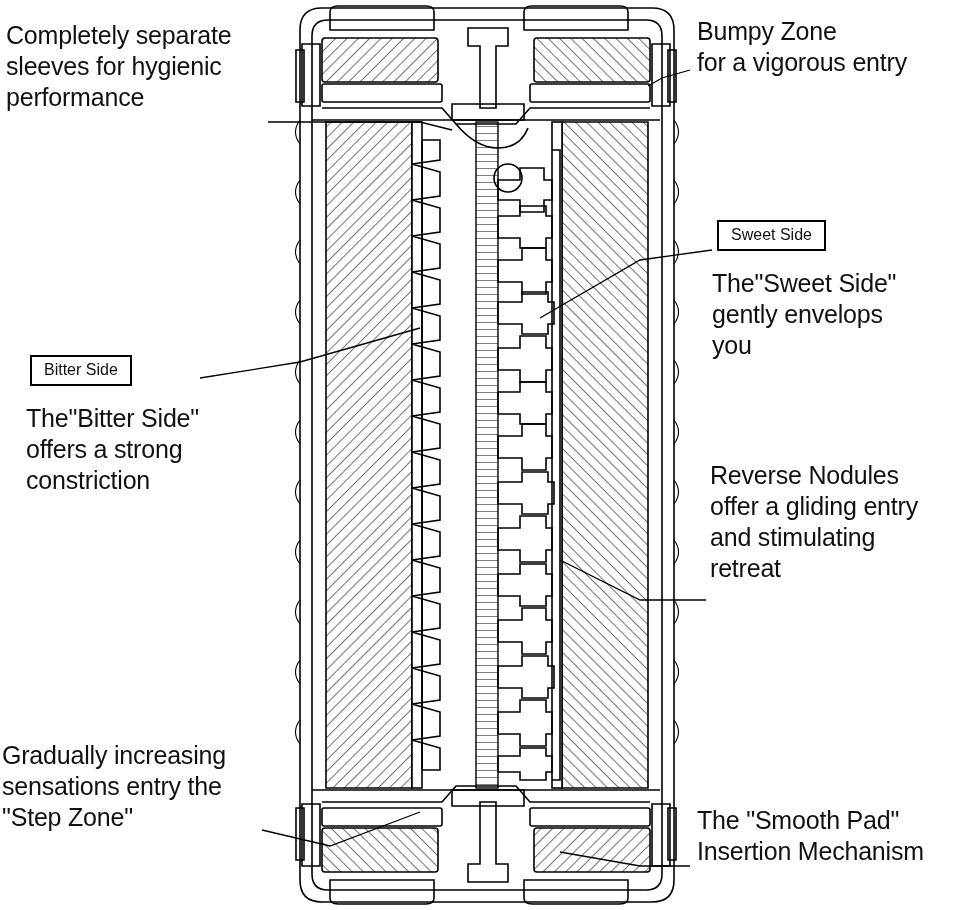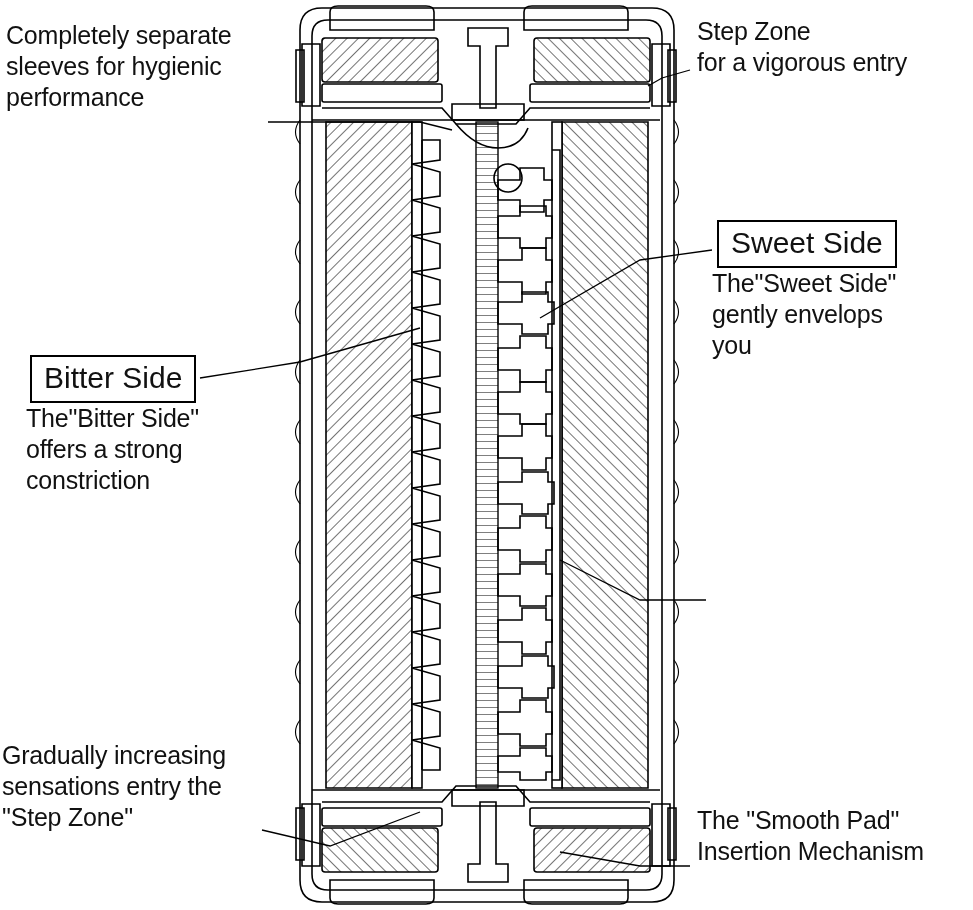--- a/index.html
+++ b/index.html
@@ -21,21 +21,21 @@
     position: absolute;
     font-size: 25px;
     line-height: 1.24;
     font-weight: 400;
     color: #111111;
     white-space: pre-line;
     letter-spacing: -0.2px;
   }
   .boxed-label {
     position: absolute;
-    font-size: 30px;
+    font-size: 16px;
     line-height: 1.2;
     border: 2px solid #000000;
     padding: 3px 12px 5px 12px;
     background: #ffffff;
     color: #111111;
     white-space: nowrap;
   }
   #c-sep      { left: 6px;   top: 20px;  width: 285px; }
   #c-bumpy    { left: 697px; top: 16px;  width: 270px; }
   #c-sweet-bx { left: 717px; top: 220px; }
@@ -201,33 +201,37 @@
 
     <path class="leader" d="M 262 830 L 330 846 L 420 812"></path>
 
     <path class="leader" d="M 690 866 L 640 866 L 560 852"></path>
   </svg>
 
   <div class="callout" id="c-sep">Completely separate
 sleeves for hygienic
 performance</div>
 
-  <div class="callout" id="c-bumpy">Step Zone
+  <div class="callout" id="c-bumpy">Bumpy Zone
 for a vigorous entry</div>
 
   <div class="boxed-label" id="c-sweet-bx">Sweet Side</div>
   <div class="callout" id="c-sweet">The"Sweet Side"
 gently envelops
 you</div>
 
   <div class="boxed-label" id="c-bitter-bx">Bitter Side</div>
   <div class="callout" id="c-bitter">The"Bitter Side"
 offers a strong
 constriction</div>
 
+  <div class="callout" id="c-reverse">Reverse Nodules
+offer a gliding entry
+and stimulating
+retreat</div>
 
   <div class="callout" id="c-step">Gradually increasing
 sensations entry the
 "Step Zone"</div>
 
   <div class="callout" id="c-smooth">The "Smooth Pad"
 Insertion Mechanism</div>
 
 </div>
 

